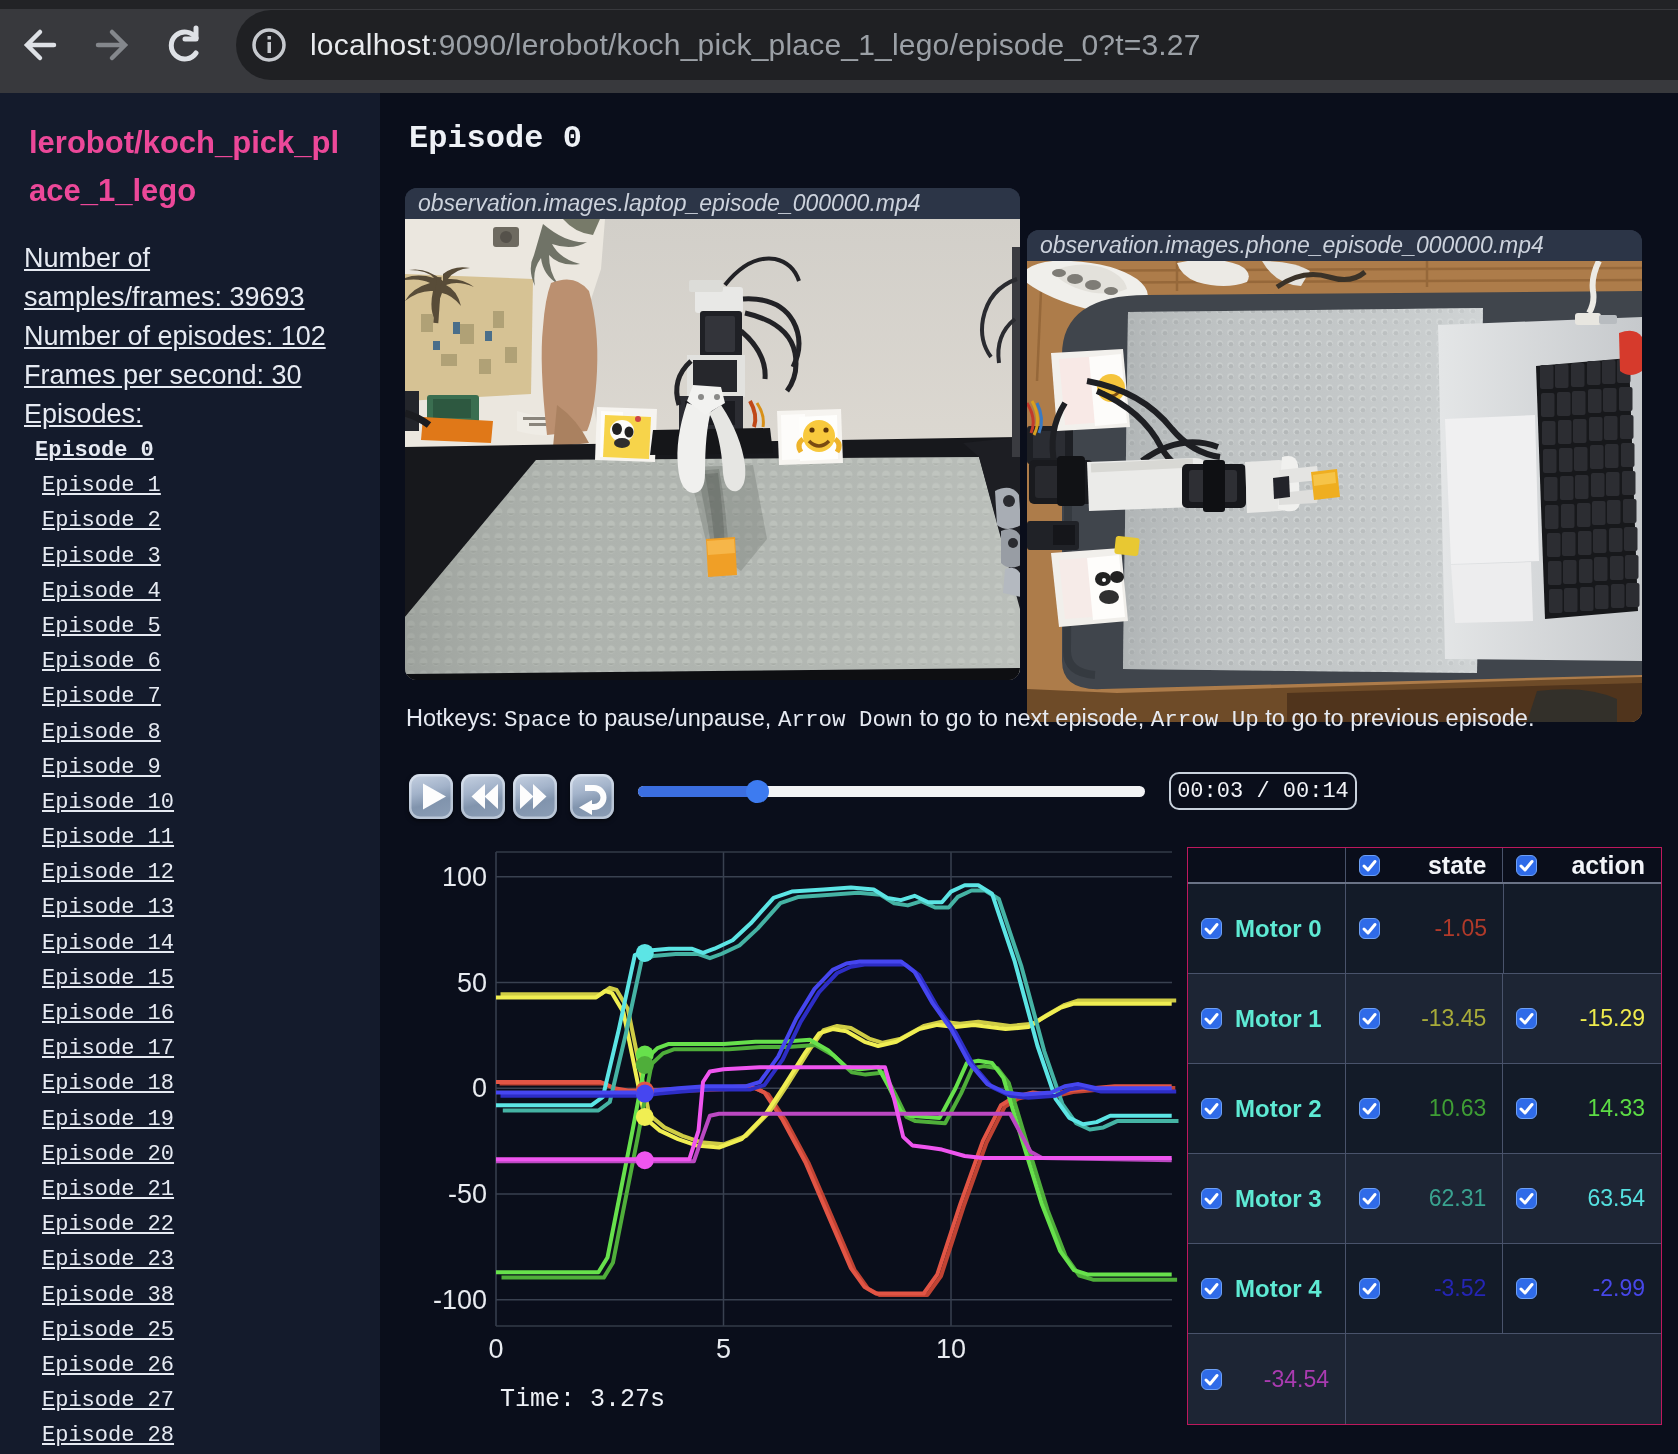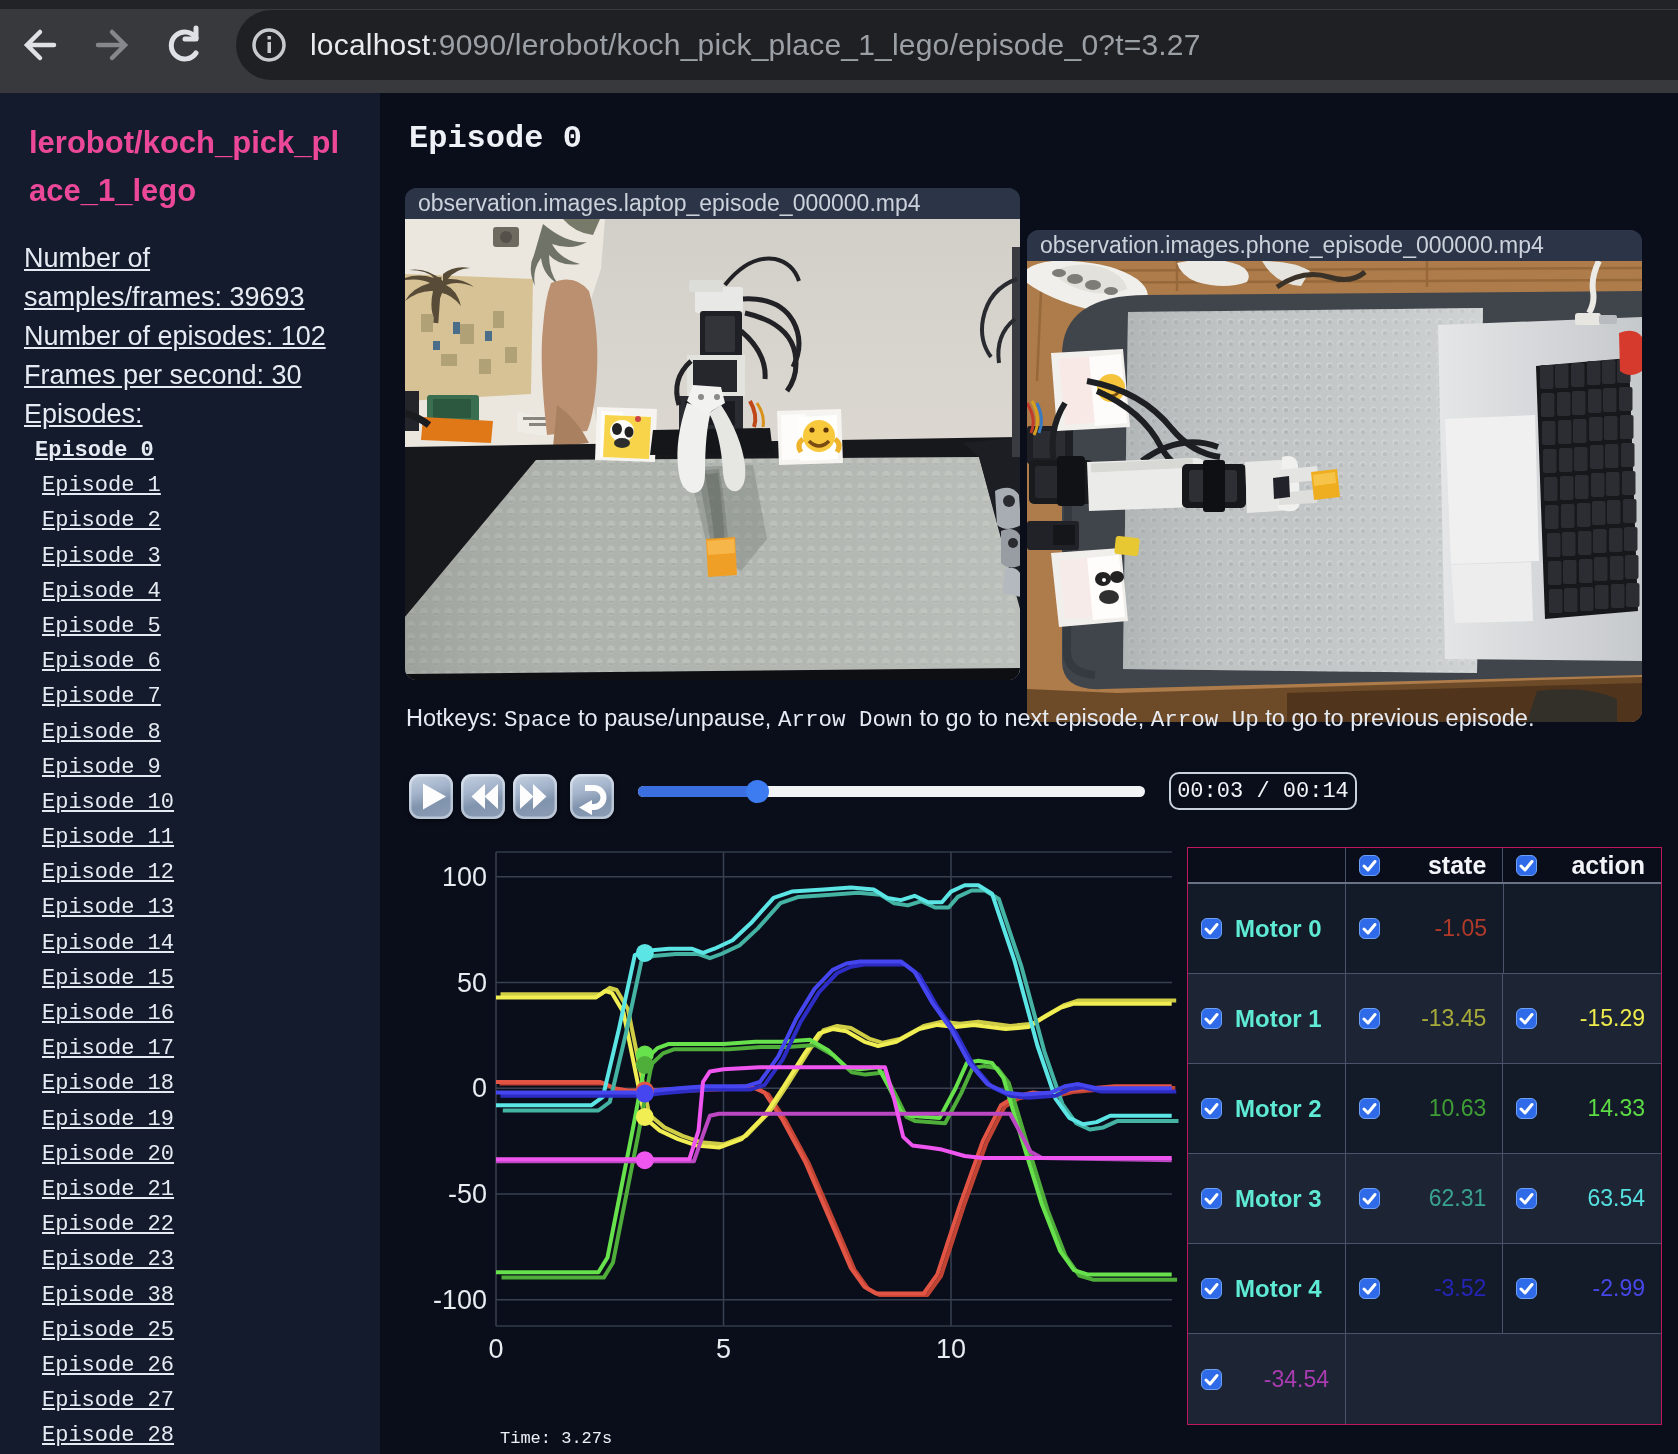--- a/index.html
+++ b/index.html
@@ -19,38 +19,38 @@
 
 #sb-title { position:absolute; left:29px; top:26px; width:330px; font-size:31px; font-weight:bold; line-height:48px; color:#ec4899; }
 #sb-info { position:absolute; left:24px; top:146px; width:324px; font-size:27px; line-height:39px; color:#e6eaf2;text-decoration:underline; }
 #sb-eps { position:absolute; left:35px; top:340px; font-size:22px; line-height:35.2px; color:#e6eaf2; }
 #sb-eps div { height:35.2px; }
 #sb-eps span { text-decoration:underline; }
 #sb-eps .cur { font-weight:bold; }
 #sb-eps .o { padding-left:7px; }
 
 #h1main { position:absolute; left:29px; top:27px; font-size:32px; font-weight:bold; font-family:"Liberation Mono",monospace; color:#eef1f6; }
-.vpanel { position:absolute; top:95px; width:615px; height:492px; border-radius:12px; overflow:hidden; background:#2c3547; }
+.vpanel { position:absolute; top:95px; width:615px; height:492px; border-radius:12px; overflow:hidden; background:#2c3547;font-style:italic; }
 .vhead { height:31px; background:#2c3547; color:#ccd2dc; font-size:23px; padding-left:13px; line-height:30px; white-space:nowrap; }
 .vbody { width:615px; height:461px; }
 #hotkeys { position:absolute; left:26px; top:612px; font-size:23.5px; color:#e6eaf2; white-space:nowrap; }
 #hotkeys .mono { font-size:22.5px; }
 
 .cbtn { position:absolute; top:681px; width:44px; height:45px; border-radius:11px;
   background:linear-gradient(165deg,#c8d3e3 0%,#a3b3ca 38%,#8194ad 62%,#8c9eb6 100%);
   box-shadow:inset 0 0 0 2.5px rgba(235,242,250,0.5), 0 2px 4px rgba(0,0,0,0.5); }
 .cbtn svg { position:absolute; left:0; top:0; }
 #slider-track { position:absolute; left:258px; top:693px; width:507px; height:11px; background:#f2f3f5; border-radius:6px; }
 #slider-fill { position:absolute; left:258px; top:693px; width:120px; height:11px; background:#3b6ee0; border-radius:6px 0 0 6px; }
 #slider-thumb { position:absolute; left:366px; top:687px; width:23px; height:23px; border-radius:50%; background:#3d7bf0; }
 #timebox { position:absolute; left:789px; top:679px; width:188px; height:38px; border:2px solid #c9d2dd; border-radius:10px;
   font-family:"Liberation Mono",monospace; font-size:22px; color:#f2f4f8; text-align:center; line-height:35px; }
 
 #chart { position:absolute; left:20px; top:752px; }
-#timelabel { position:absolute; left:120px; top:1292px; font-family:"Liberation Mono",monospace; font-size:17px; color:#eef1f6;margin-top:44px; }
+#timelabel { position:absolute; left:120px; top:1292px; font-family:"Liberation Mono",monospace; font-size:25px; color:#eef1f6; }
 #mtable { position:absolute; left:807px; top:754px; width:475px; font-size:23px; }
 #mtable .hrow { height:36px; }
 #mtable .row { height:90px; }
 
 #mtable { border:1px solid #be185d; border-collapse:collapse; }
 #mtable .hrow, #mtable .row { display:flex; }
 #mtable .hrow { border-bottom:2px solid #6a7386; }
 #mtable .row { border-bottom:1px solid #49536b; }
 #mtable .row:last-child { border-bottom:none; }
 #mtable .c1 { width:158px; border-right:1px solid #49536b; }

